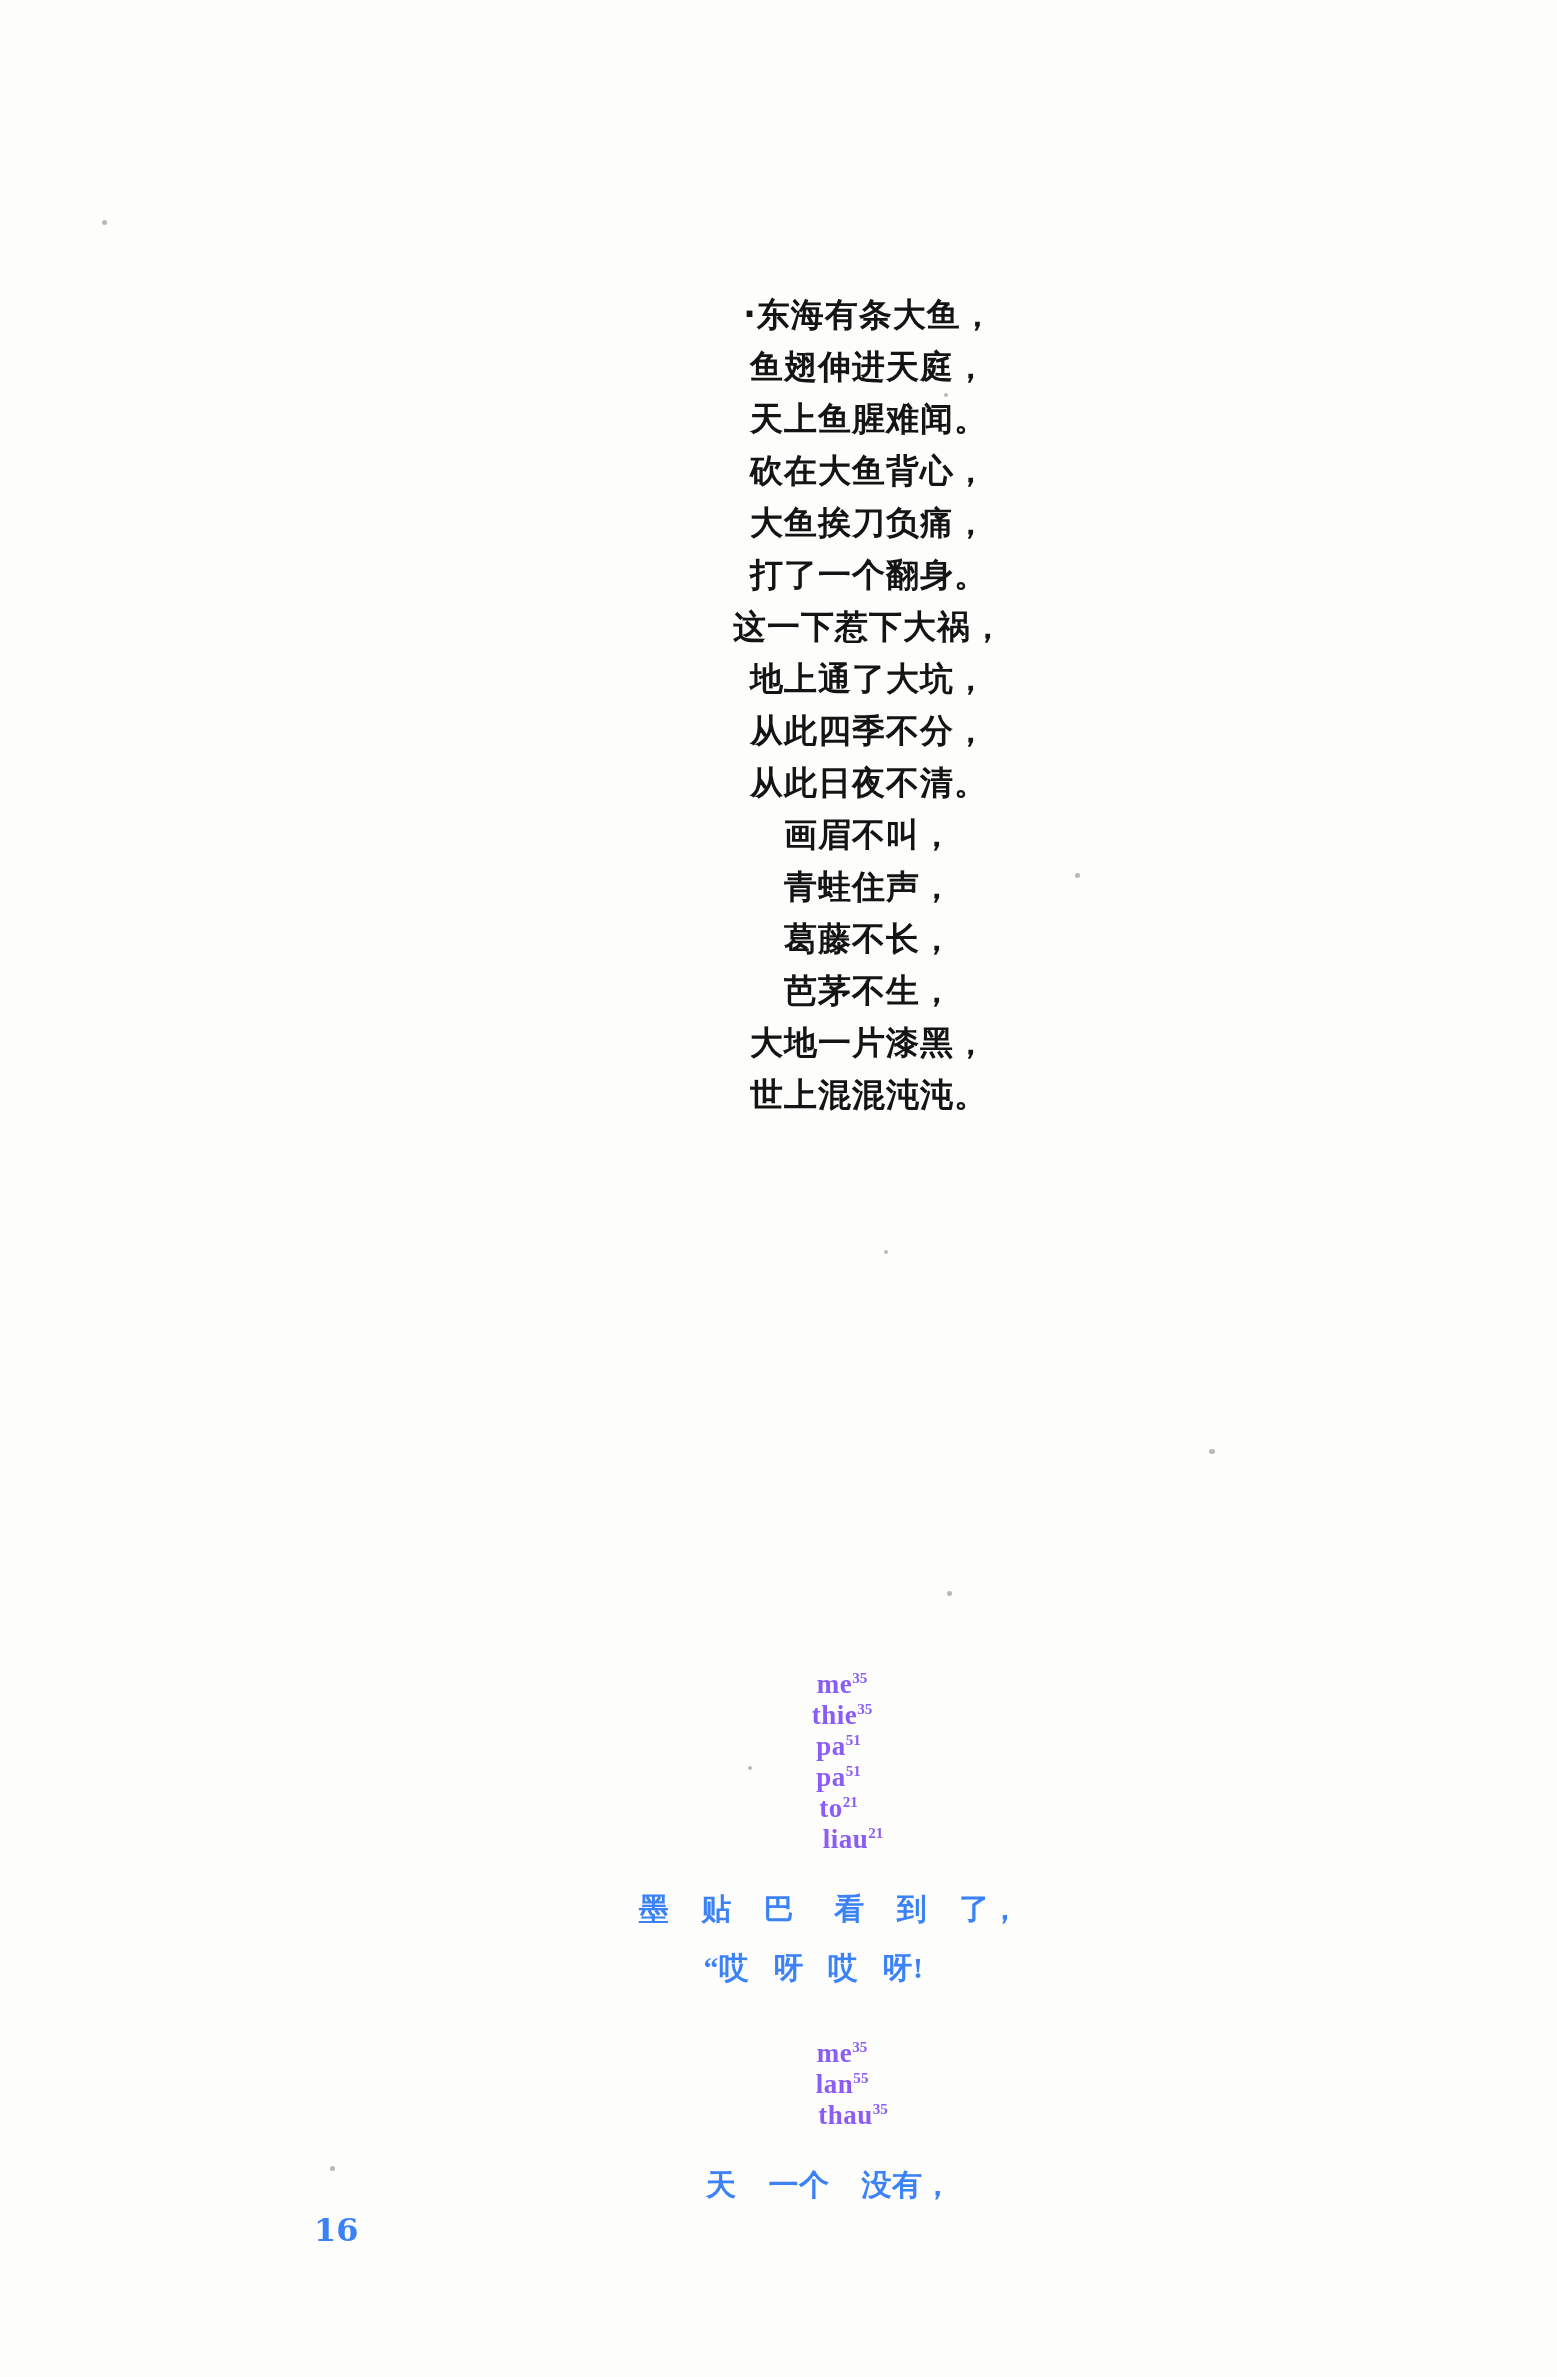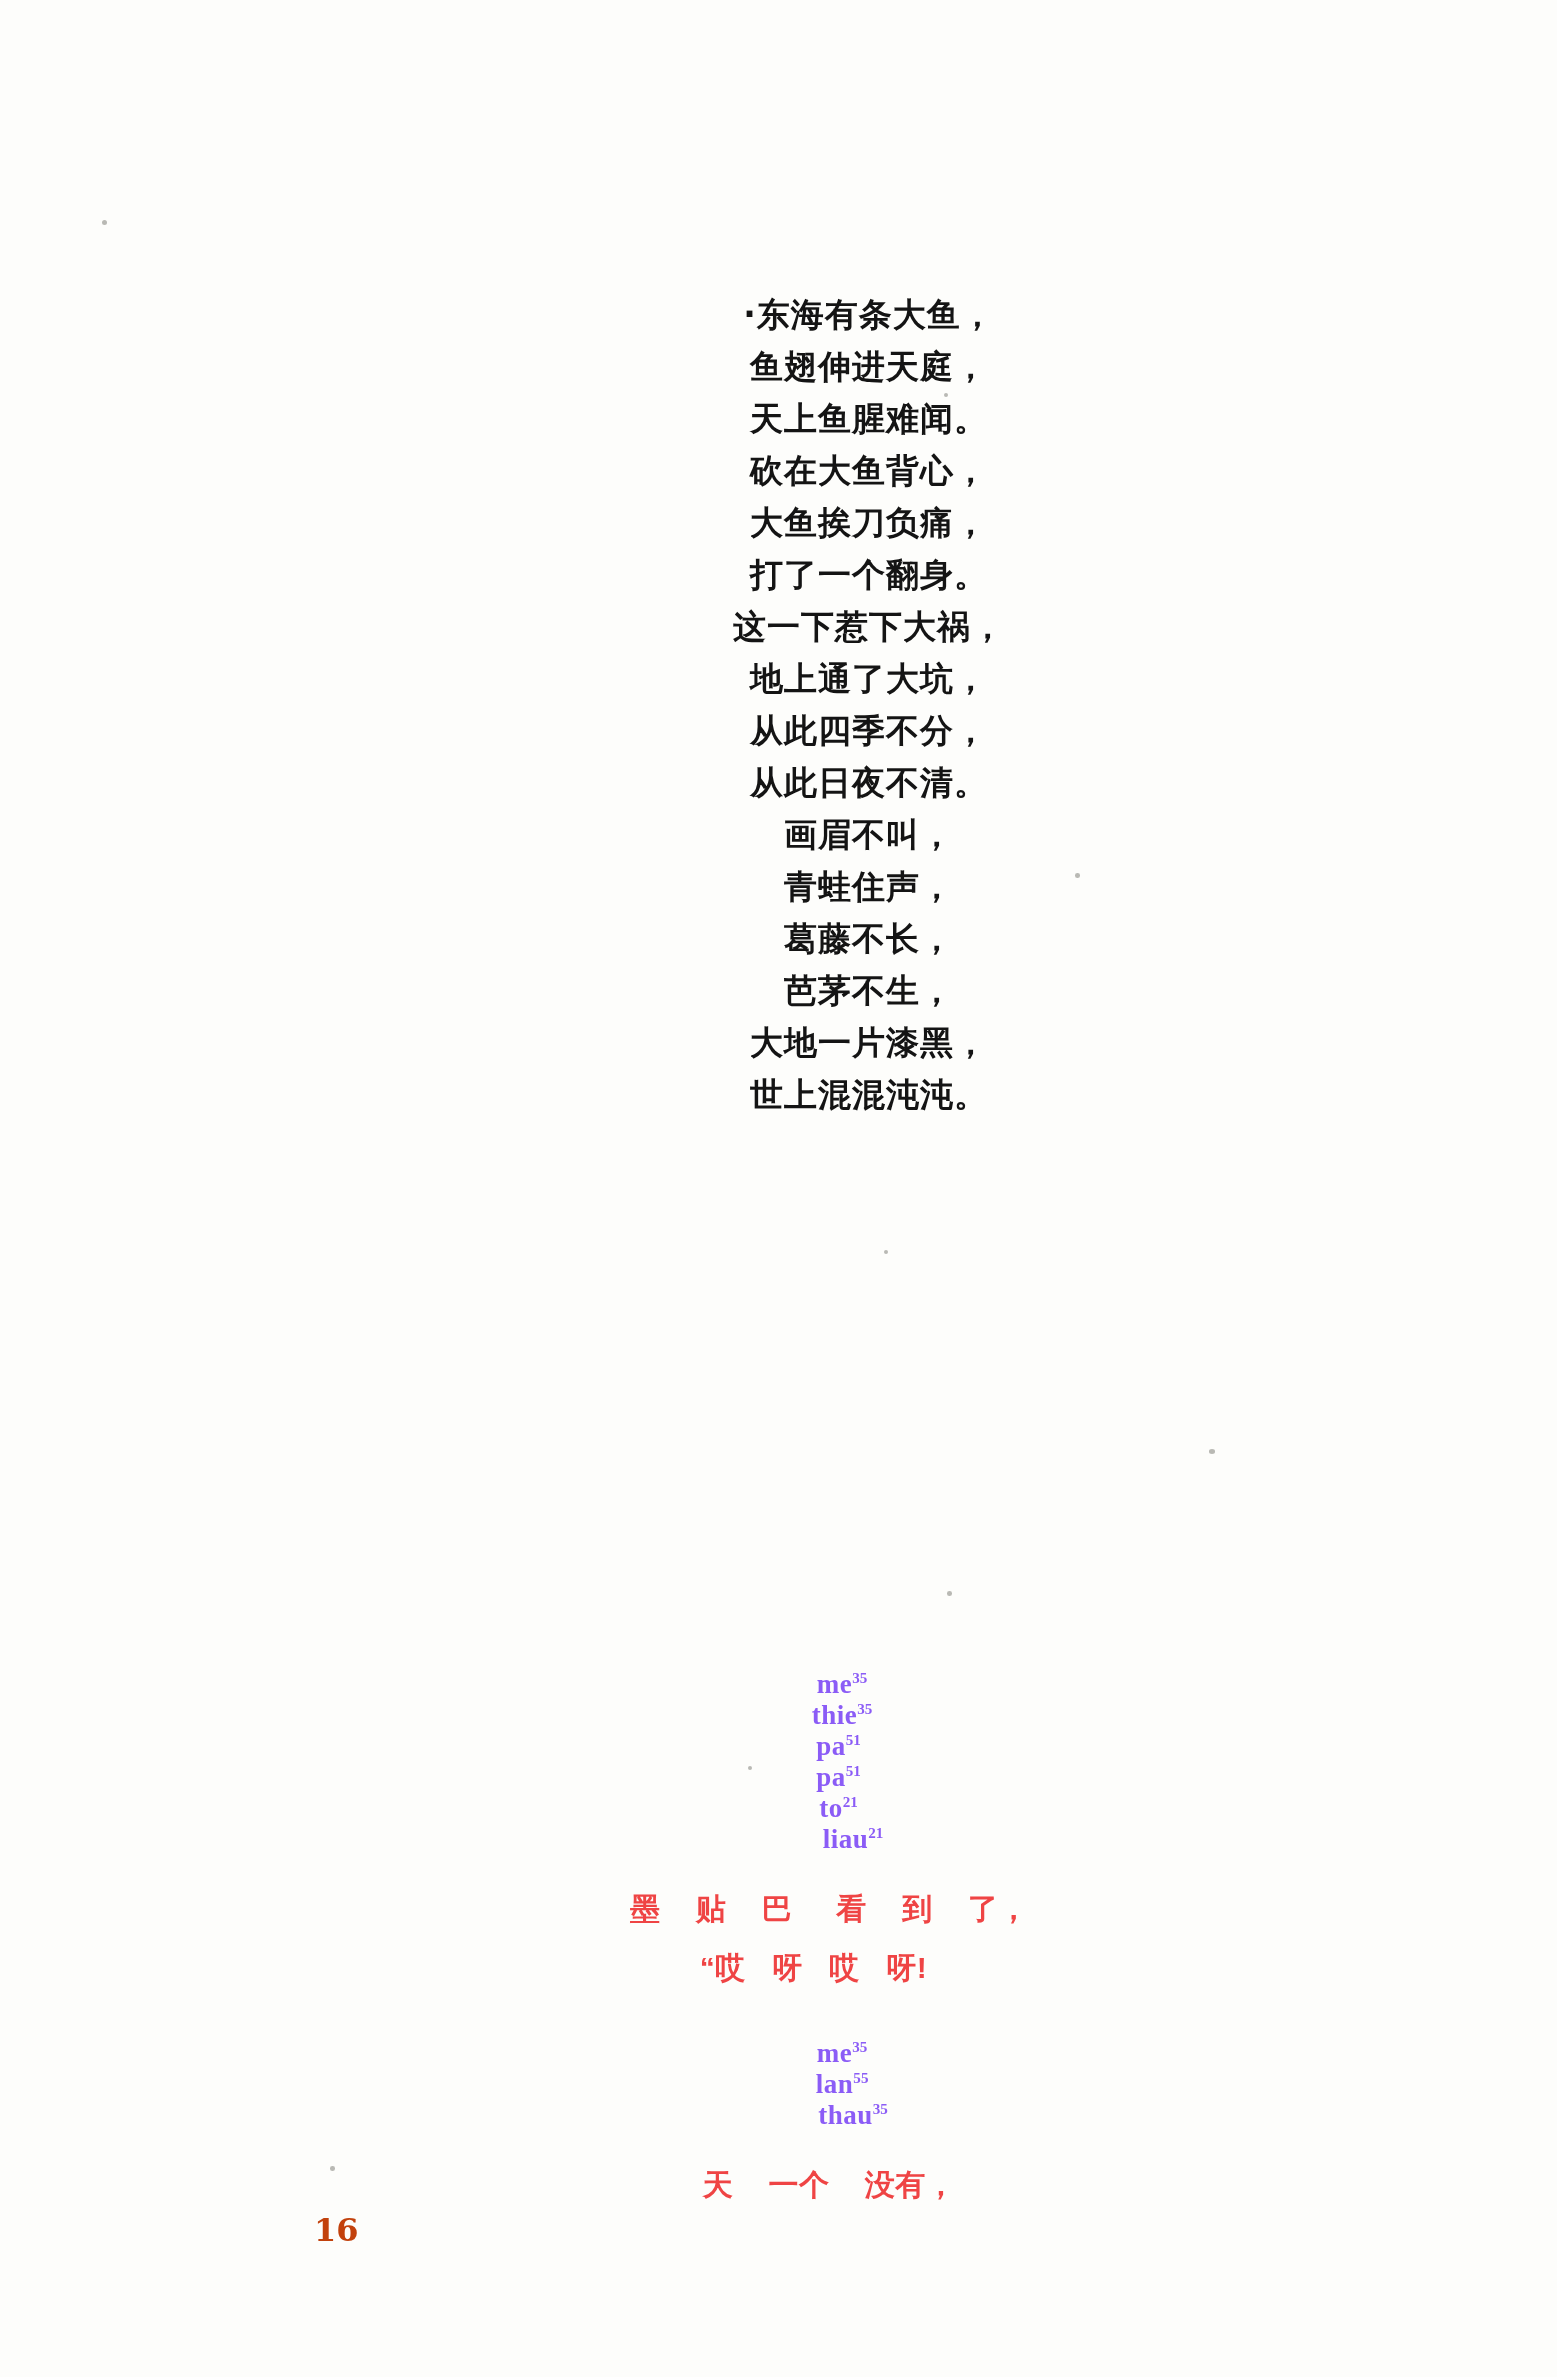--- a/index.html
+++ b/index.html
@@ -69,43 +69,43 @@
     letter-spacing: 0.5px;
     color: #8b5cf6;
   }
   .gloss-phon sup {
     font-size: 0.56em;
     font-weight: 700;
     vertical-align: super;
     letter-spacing: 0;
   }
   .gloss-han {
-    font-family: Liberation Sans, sans-serif;
+    font-family: Liberation Serif, serif;
     font-size: 30px;
     font-weight: 700;
     letter-spacing: 0.5px;
-    color: #ef4444;
+    color: #3b82f6;
   }
   .gloss-pair {
     margin-bottom: 18px;
   }
   .gloss-pair .gloss-phon-line { padding-left: 47px; }
   .gloss-pair .gloss-han-line { padding-left: 58px; }
   .gloss-pair.quoted .gloss-phon-line { padding-left: 31px; }
   .gloss-pair.quoted .gloss-han-line { padding-left: 26px; }
 
   
   .page-number {
     position: absolute;
     left: 314px;
     top: 2211px;
     font-family: "DejaVu Serif", "Liberation Serif", serif;
     font-size: 32px;
     font-weight: 700;
-    color: #c2410c;
+    color: #3b82f6;
   }
 </style>
 </head>
 <body>
 
 <div class="page">
 
   <div class="speck" style="left:102px; top:220px; width:5.2px; height:5.2px;"></div>
   <div class="speck" style="left:944px; top:393px; width:4.2px; height:4.2px;"></div>
   <div class="speck" style="left:1075px; top:873px; width:4.7px; height:4.7px;"></div>

